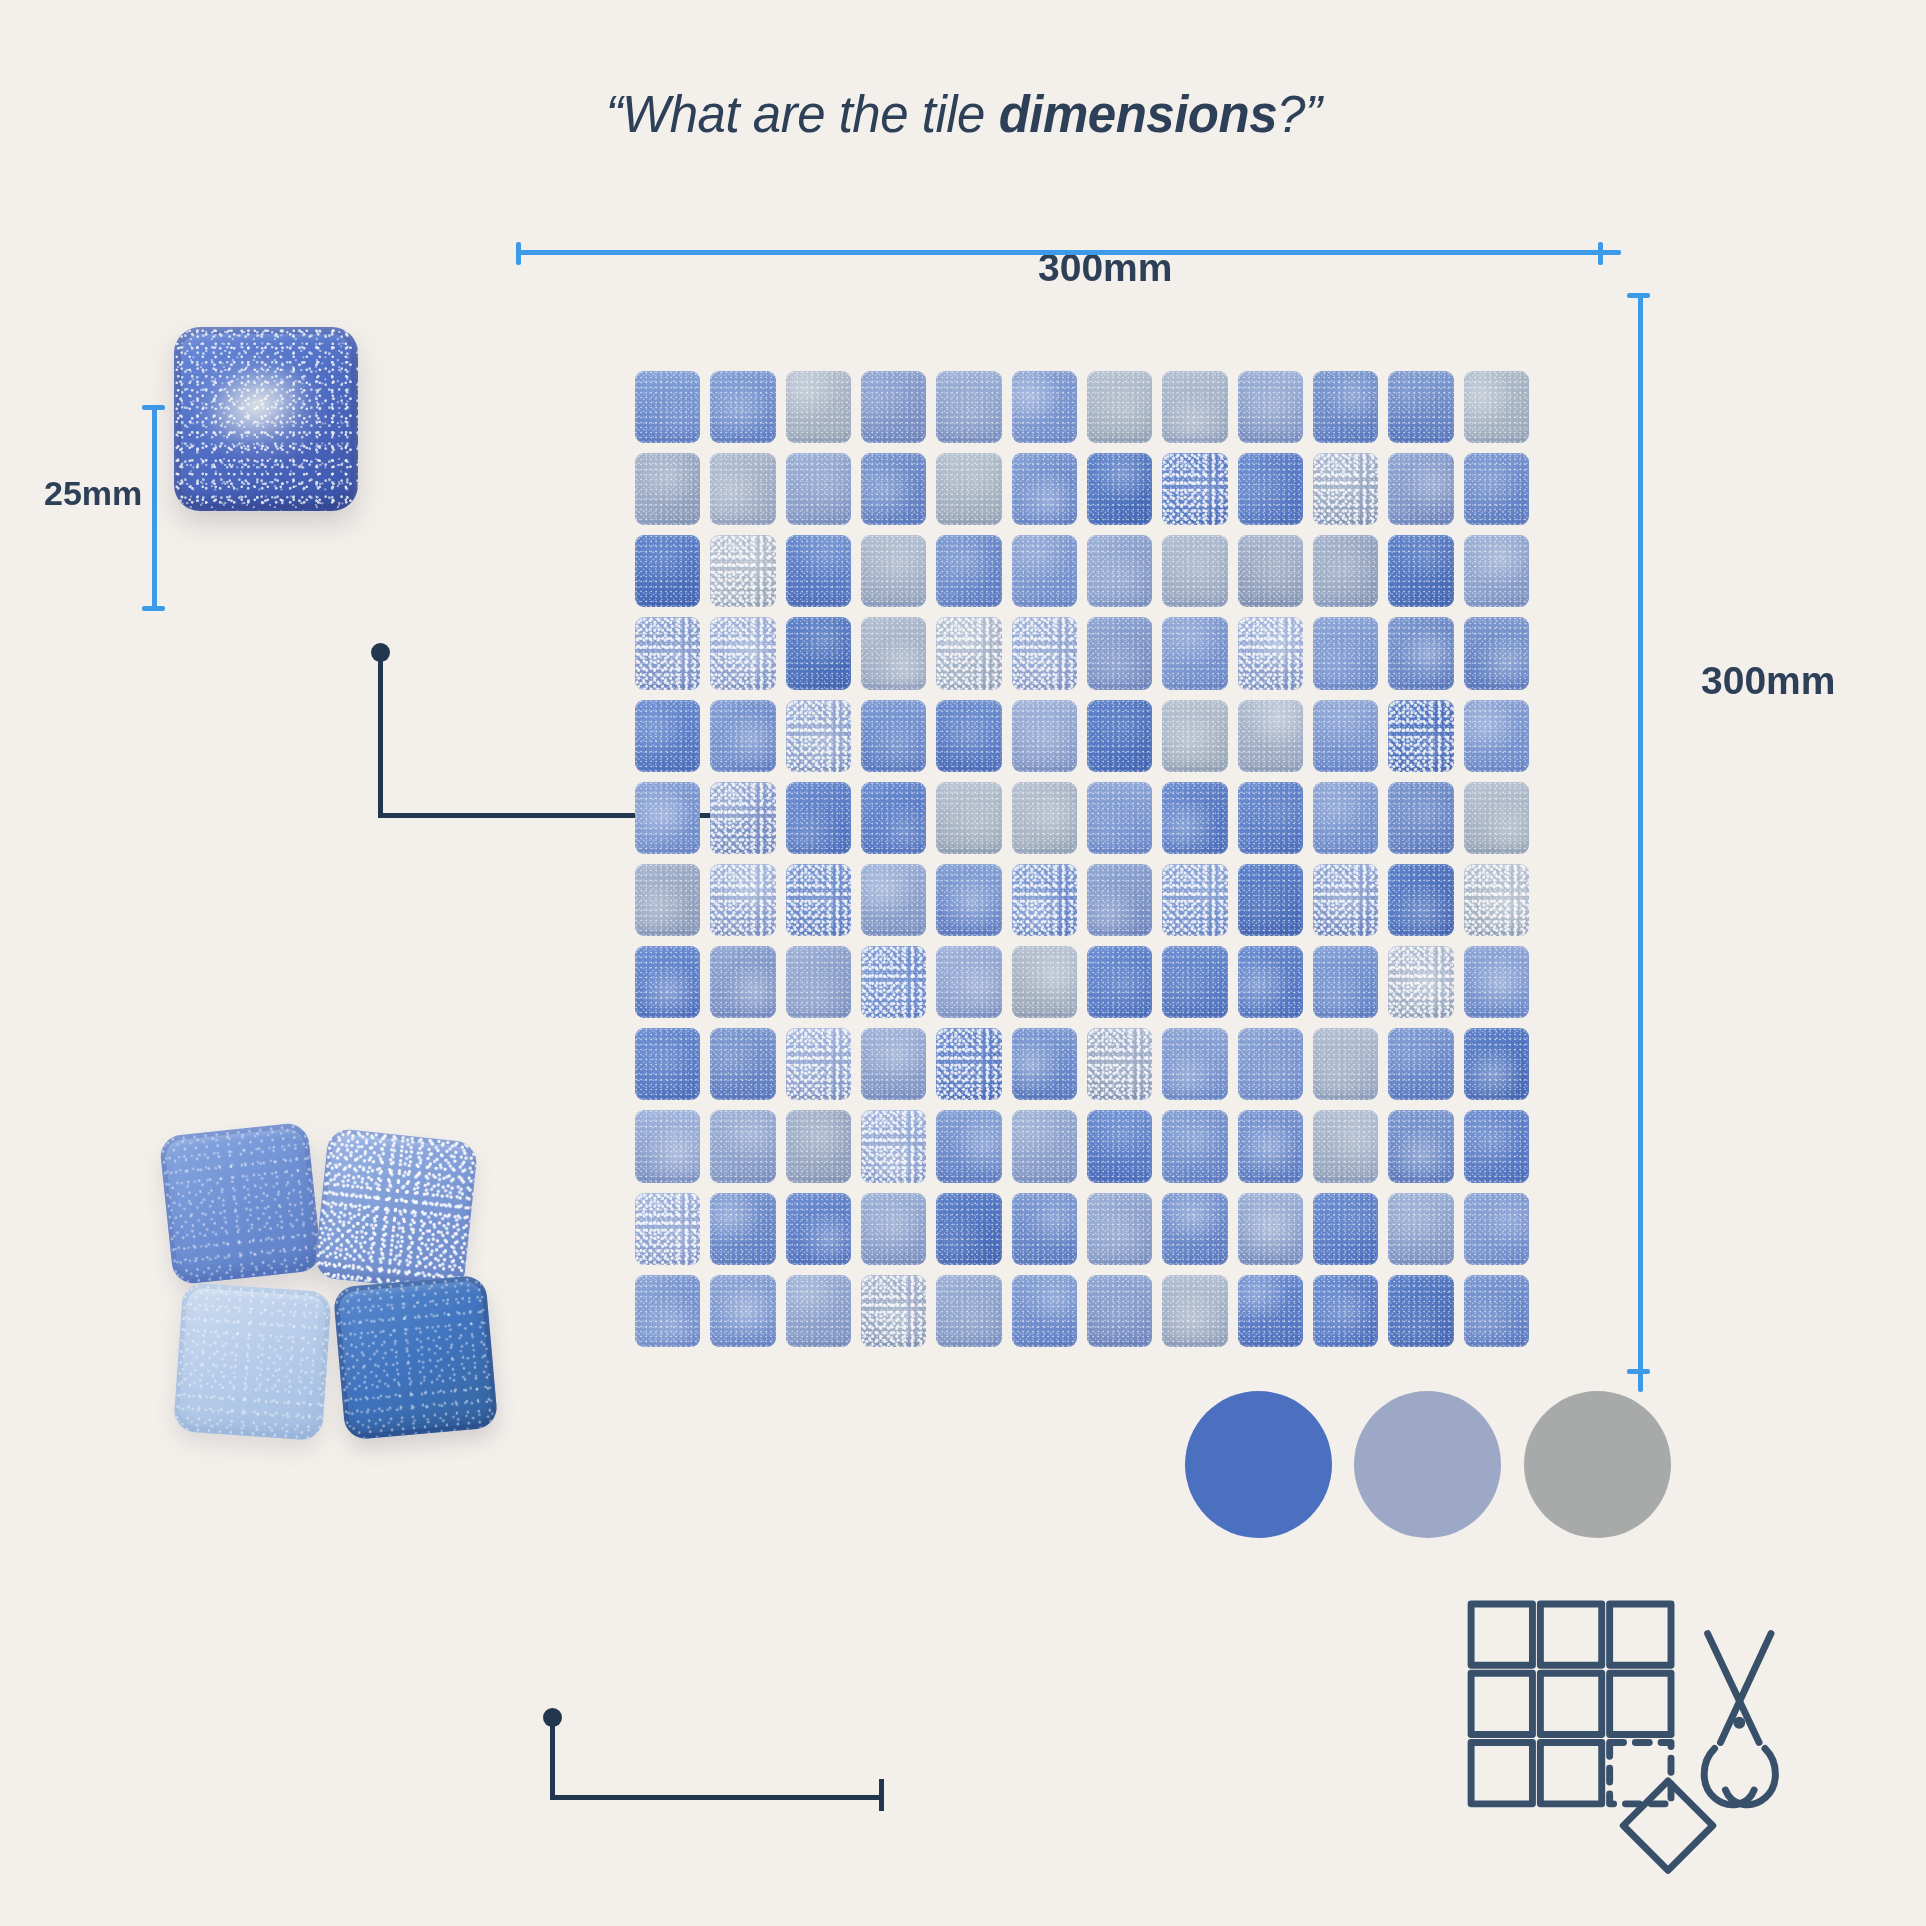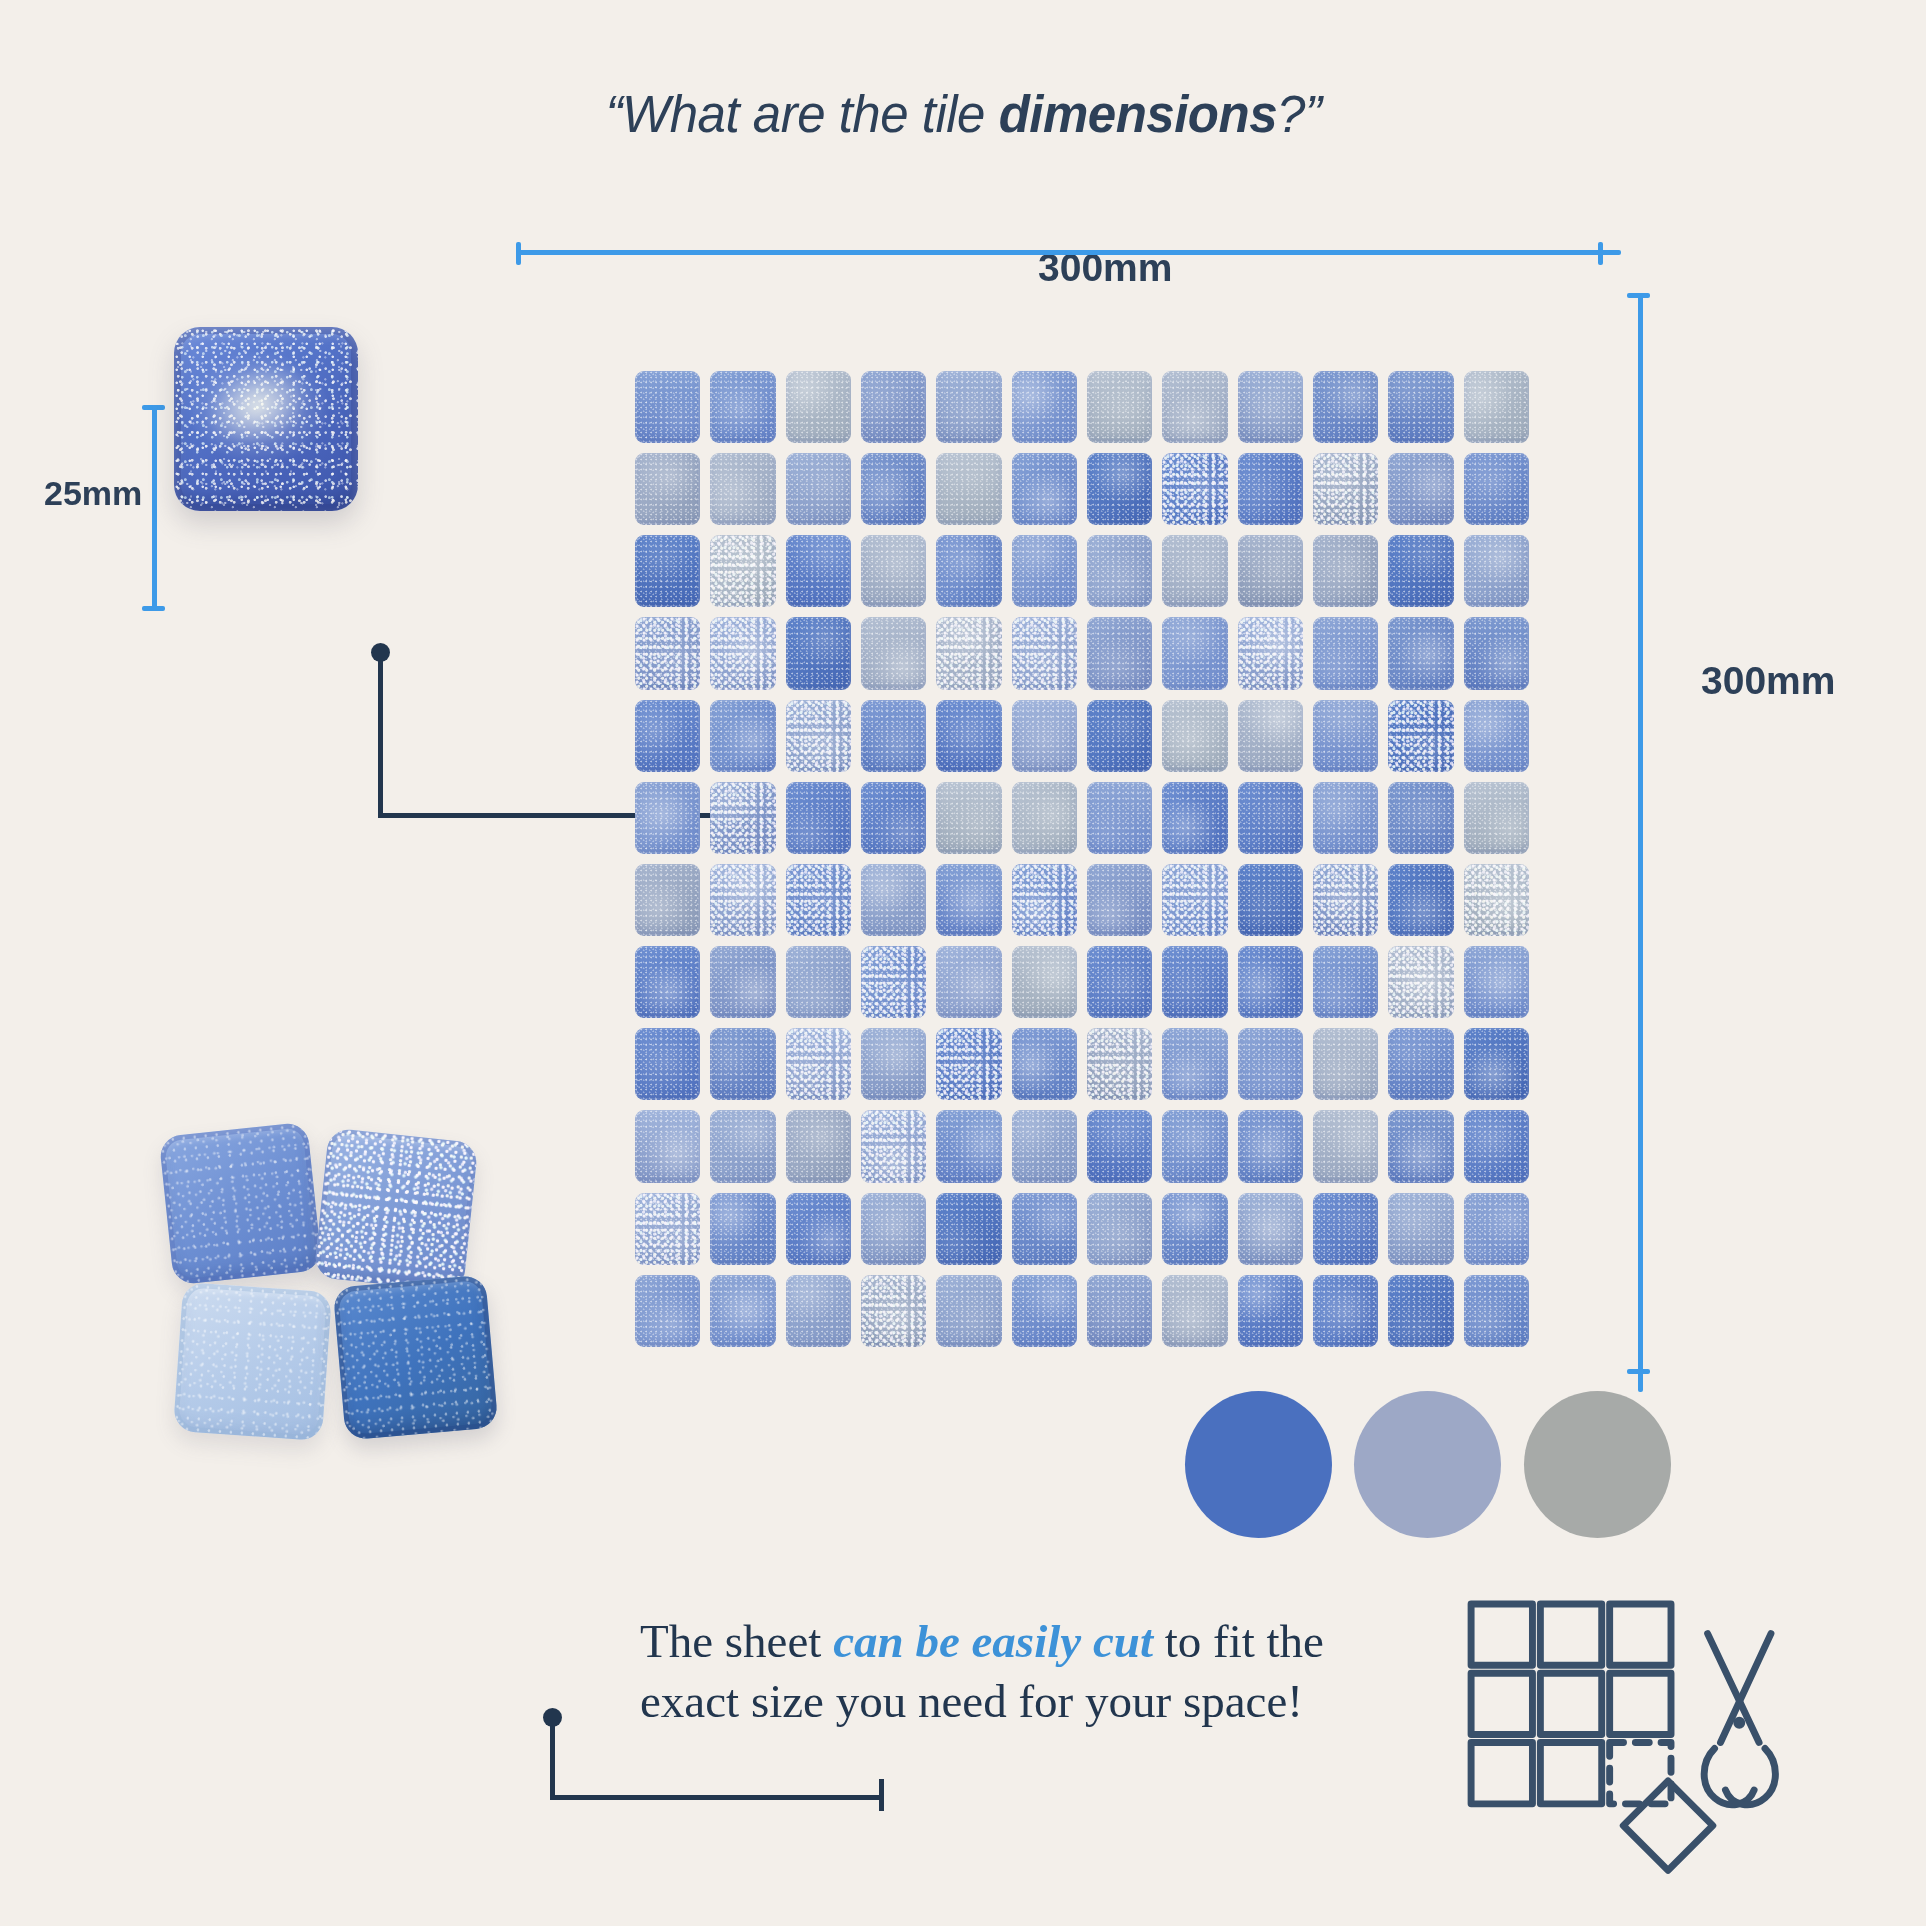--- a/index.html
+++ b/index.html
@@ -413,23 +413,20 @@
     <div class="dot" style="left:502px; top:1708px;"></div>
     <div class="seg-v" style="left:509px; top:1721px; height:77px;"></div>
     <div class="seg-h" style="left:509px; top:1795px; width:334px;"></div>
     <div class="tick" style="left:838px; top:1779px; height:32px;"></div>
   </div>
 
   <div class="swatch" style="left:1185px; top:1391px; width:147px; height:147px; background:#4a70bf;"></div>
   <div class="swatch" style="left:1354px; top:1391px; width:147px; height:147px; background:#9da8c6;"></div>
   <div class="swatch" style="left:1524px; top:1391px; width:147px; height:147px; background:#a7aaa8;"></div>
 
-  <div class="caption">
-    <span>The sheet </span><span class="hl">can be easily cut</span><span> to fit the exact size you need for your space!</span>
-  </div>
 
   <div class="cut-icon">
     <svg width="317" height="287" viewBox="0 0 320 290" fill="none" stroke="#39506a" stroke-width="7" stroke-linejoin="round" stroke-linecap="round">
 
       <rect x="6" y="6" width="62" height="62"></rect>
       <rect x="76" y="6" width="62" height="62"></rect>
       <rect x="146" y="6" width="62" height="62"></rect>
       <rect x="6" y="76" width="62" height="62"></rect>
       <rect x="76" y="76" width="62" height="62"></rect>
       <rect x="146" y="76" width="62" height="62"></rect>

